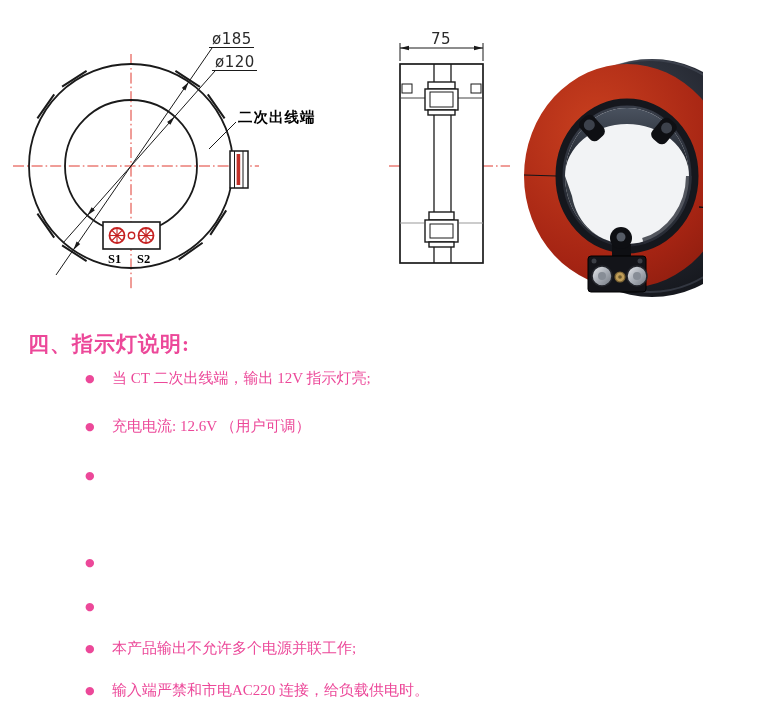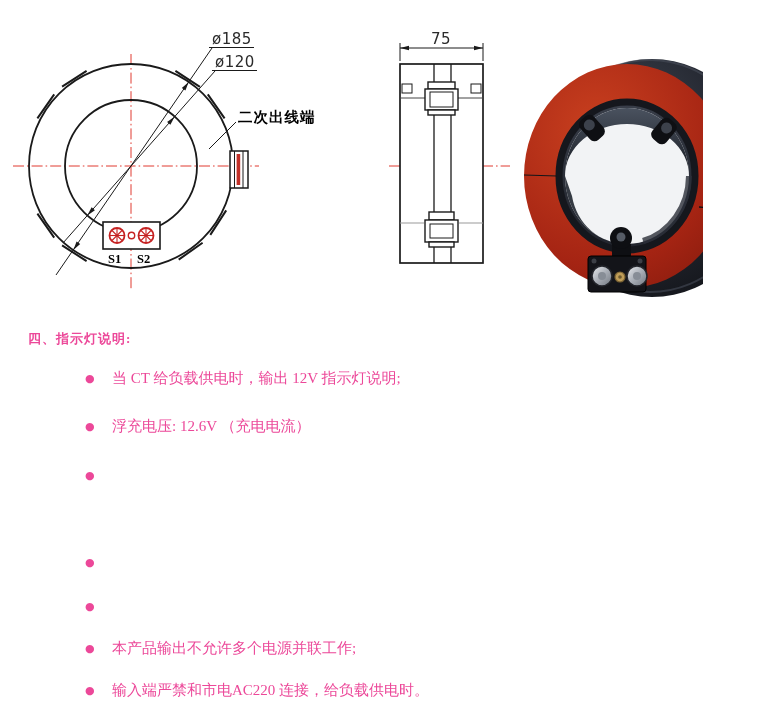--- a/index.html
+++ b/index.html
@@ -1,19 +1,19 @@
 <!DOCTYPE html>
 <html><head>
 <meta charset="utf-8">
 <style>
   html,body{margin:0;padding:0;background:#fff;}
   .page{position:relative;width:703px;height:712px;background:#ffffff;overflow:hidden;
         font-family:"Liberation Serif","DejaVu Serif",serif;color:#ec4899;}
   .abs{position:absolute;}
-  .h4{left:28px;top:330px;font-size:13px;font-weight:bold;letter-spacing:1px;
+  .h4{left:28px;top:330px;font-size:21px;font-weight:bold;letter-spacing:1px;
       font-family:"Liberation Serif","DejaVu Serif",serif;}
   .h5{left:16px;top:511px;font-size:16.5px;font-weight:bold;letter-spacing:0.5px;
       font-family:"Liberation Sans","DejaVu Sans",sans-serif;}
   .li{display:flex;align-items:flex-start;font-size:15px;line-height:19px;white-space:nowrap;}
   .blt{width:27px;flex:0 0 27px;font-size:11px;line-height:19px;
        font-family:"DejaVu Sans",sans-serif;}
   .sup{font-size:10px;vertical-align:6px;line-height:0;}
   svg text{font-family:"DejaVu Sans","Liberation Sans",sans-serif;}
   svg .dimtxt{font-size:15px;fill:#2a2a2a;letter-spacing:0.5px;}
   svg .cadln{stroke:#1a1a1a;fill:none;}
@@ -191,25 +191,25 @@
       </g>
     </g>
 
     <line x1="524" y1="175" x2="557" y2="176" stroke="#14161a" stroke-width="1.2"></line>
     <line x1="699" y1="207" x2="757" y2="212" stroke="#0e1014" stroke-width="1.4"></line>
   </svg>
 
   <div class="abs h4">四、指示灯说明:</div>
   <div class="abs li" style="left:85px;top:369px">
     <span class="blt">●</span>
-    <span>当 CT 给负载供电时，输出 12V 指示灯说明;</span>
+    <span>当 CT 二次出线端，输出 12V 指示灯亮;</span>
   </div>
   <div class="abs li" style="left:85px;top:417px">
     <span class="blt">●</span>
-    <span>浮充电压: 12.6V （充电电流）</span>
+    <span>充电电流: 12.6V （用户可调）</span>
   </div>
   <div class="abs li" style="left:85px;top:466px">
     <span class="blt">●</span>
   </div>
 
   <div class="abs li" style="left:85px;top:553px">
     <span class="blt">●</span>
   </div>
   <div class="abs li" style="left:85px;top:597px">
     <span class="blt">●</span>

